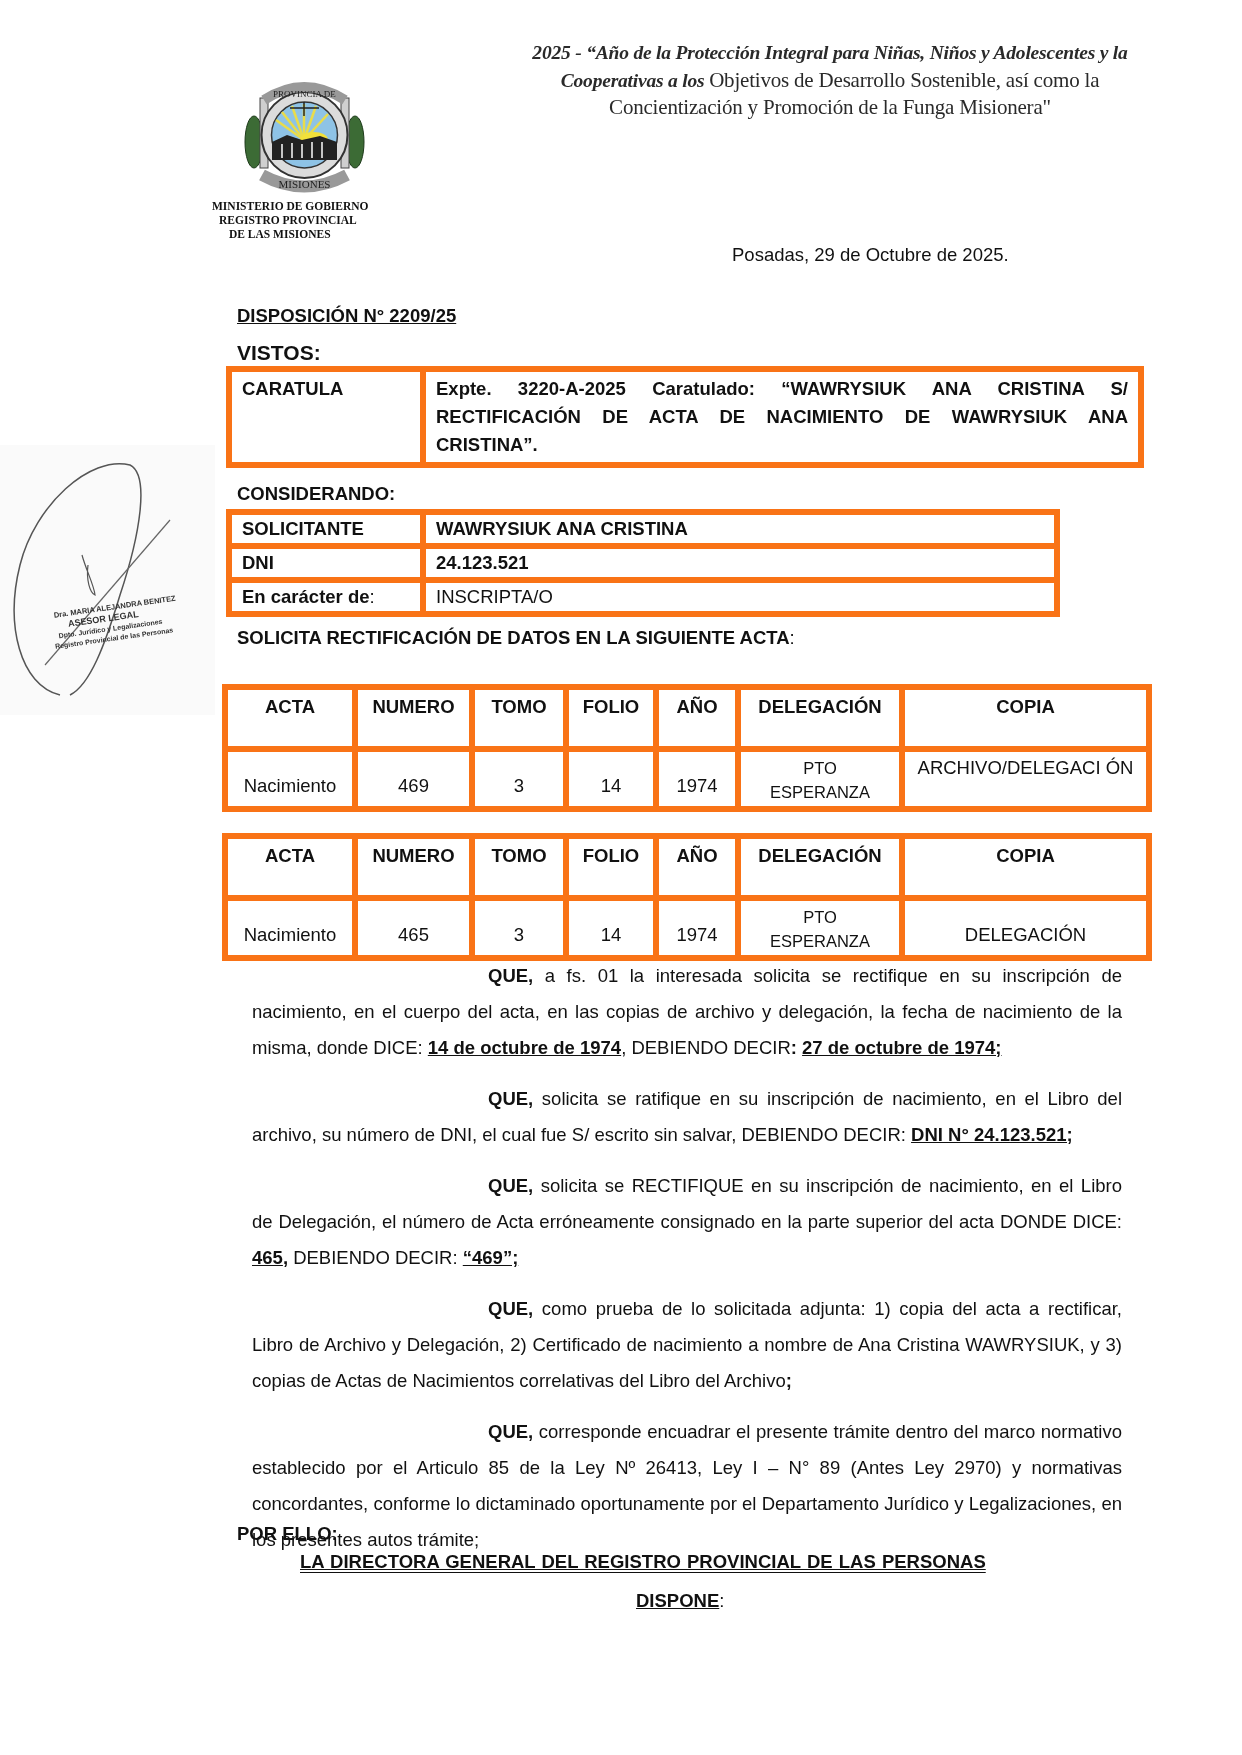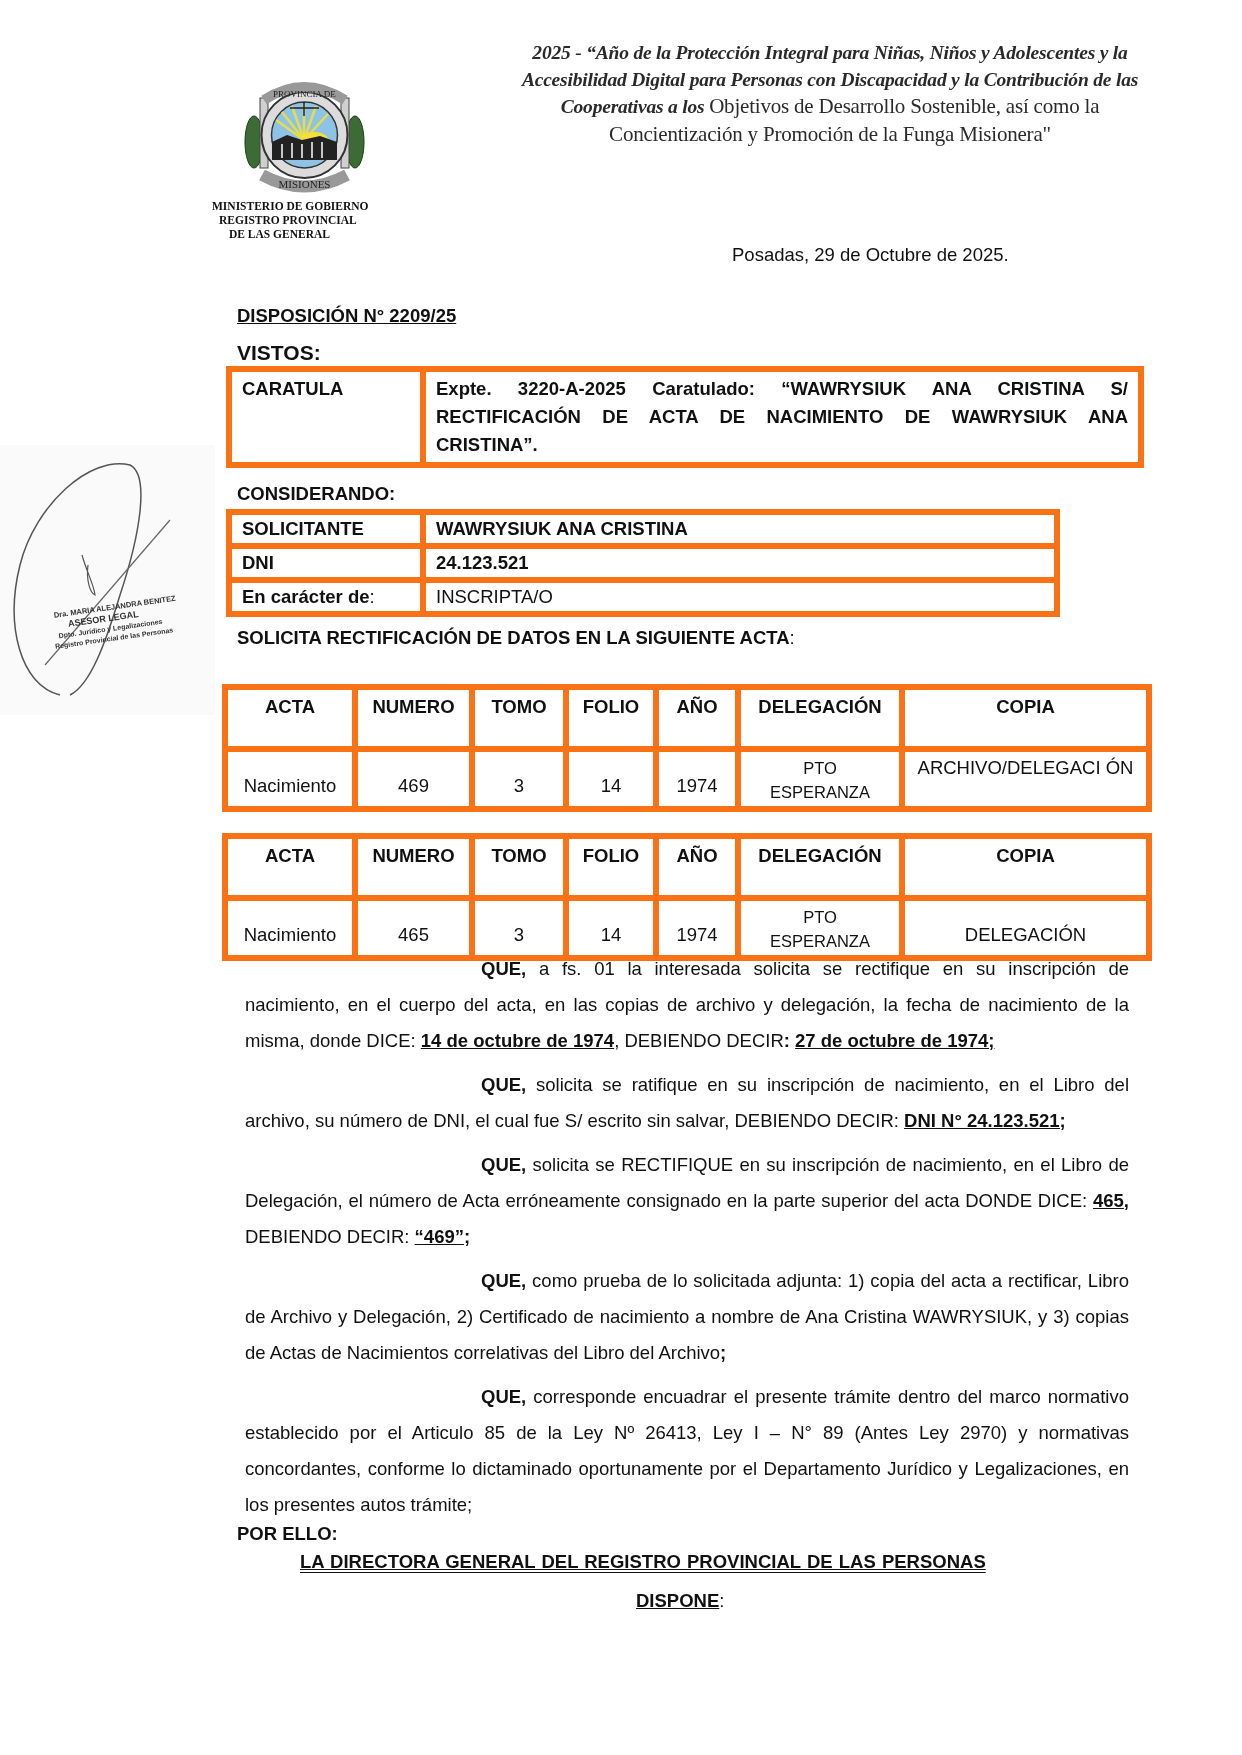--- a/index.html
+++ b/index.html
@@ -44,21 +44,21 @@
 
   .acta-table { left:222px; width:930px;margin-top:32px; }
   .acta-table th { font-weight:bold; text-align:center; height:50px; padding:6px 4px 0 4px; line-height:22px; }
   .acta-table td { text-align:center; padding:22px 4px 2px 4px; line-height:24px; }
   .acta-table td.small { font-size:16.5px; line-height:24px; padding-top:4px; }
   #acta-table-1 { top:652px; }
   #acta-table-2 { top:801px; }
 
   
   #body { left:237px; top:943px; width:900px; font-size:18.5px; line-height:36px; text-align:justify; }
-  #body p { margin:8px; }
+  #body p { margin:15px; }
   #body .indent { text-indent:236px; }
   #body b { font-weight:bold; }
   #body .bu { font-weight:bold; text-decoration:underline; }
 
   #por-ello { left:237px; top:1523px; font-size:18.5px; font-weight:bold; }
   #directora { left:300px; top:1551px; font-size:18.5px; font-weight:bold;
                text-decoration:underline; text-decoration-style:double; white-space:nowrap; word-spacing:1px; }
   #dispone { left:636px; top:1590px; font-size:18.5px; font-weight:bold; }
   #dispone u { text-decoration:underline; }
   #dispone .colon { font-weight:normal; }
@@ -103,26 +103,25 @@
 
   <path d="M22 20 Q62 -6 103 20" fill="none" stroke="#999" stroke-width="10"></path>
   <text x="62.5" y="17" font-size="9" font-family="Liberation Serif, serif" text-anchor="middle" fill="#222">PROVINCIA DE</text>
   <path d="M20 95 Q62 118 105 95" fill="none" stroke="#999" stroke-width="12"></path>
   <text x="62.5" y="108" font-size="11" font-family="Liberation Serif, serif" text-anchor="middle" fill="#222">MISIONES</text>
 </svg>
 
 <div id="ministry" class="abs">
   <div class="l1">MINISTERIO DE GOBIERNO</div>
   <div class="l2">REGISTRO PROVINCIAL</div>
-  <div class="l3">DE LAS GENERAL</div>
+  <div class="l3">DE LAS MISIONES</div>
 </div>
 
 <div id="motto" class="abs">
   <div>2025 - “Año de la Protección Integral para Niñas, Niños y Adolescentes y la</div>
-  <div>Accesibilidad Digital para Personas con Discapacidad y la Contribución de las</div>
   <div><span>Cooperativas a los </span><span class="reg">Objetivos de Desarrollo Sostenible, así como la</span></div>
   <div class="reg">Concientización y Promoción de la Funga Misionera"</div>
 </div>
 
 <div id="date" class="abs">Posadas, 29 de Octubre de 2025.</div>
 
 <div id="disp-title" class="abs">DISPOSICIÓN N° 2209/25</div>
 <div id="vistos" class="abs">VISTOS:</div>
 
 <table id="caratula-table" class="abs">

